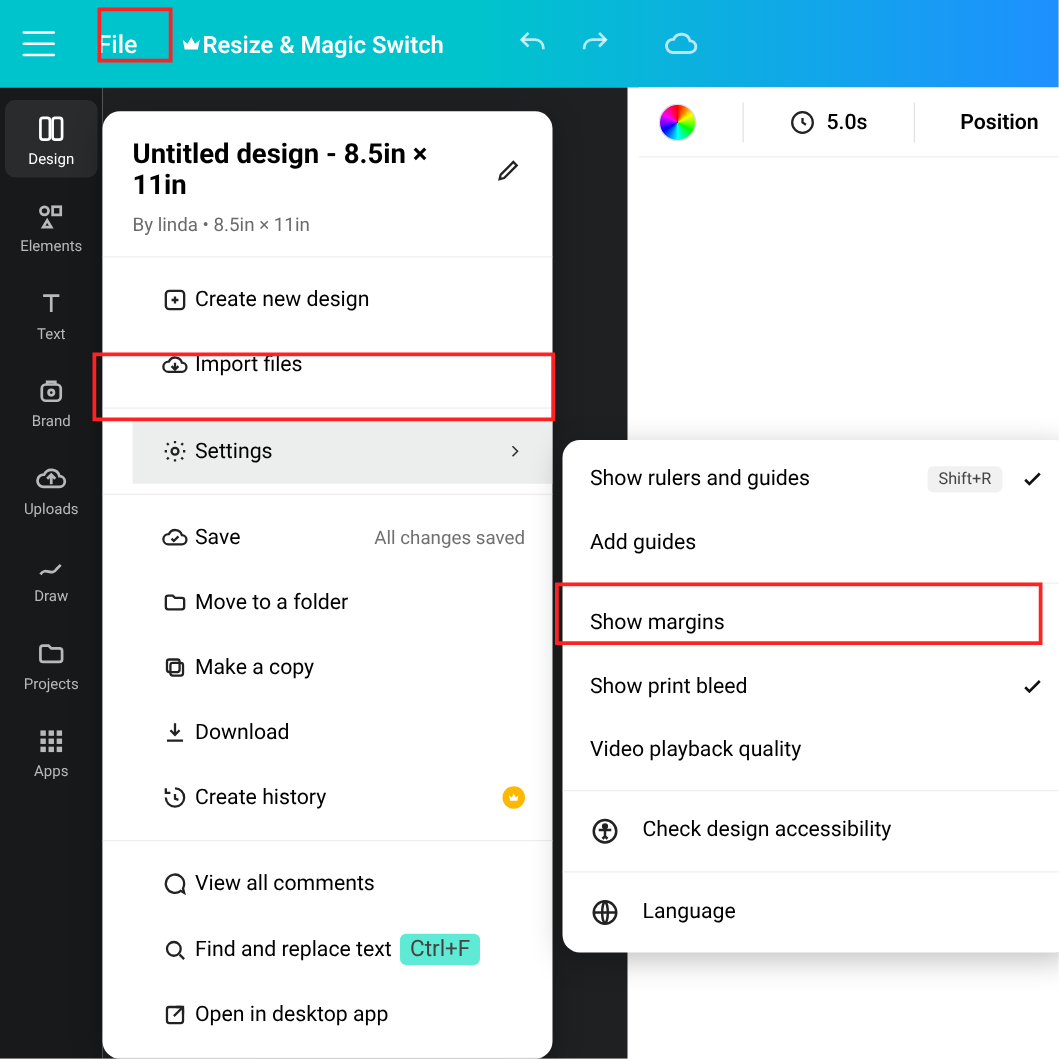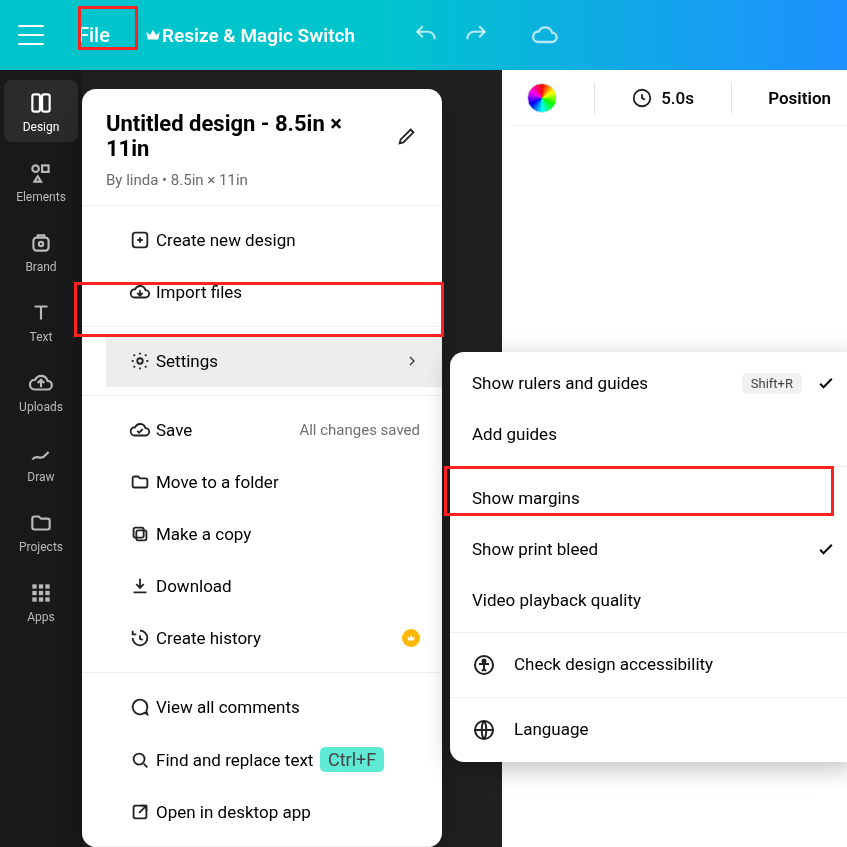--- a/index.html
+++ b/index.html
@@ -145,34 +145,34 @@
             <circle cx="7" cy="8" r="3"></circle>
             <rect x="13" y="5" width="6" height="6"></rect>
             <path d="M6 20l3-5 3 5z"></path>
           </svg>
       </span>
       <span class="sidebar-label">Elements</span>
     </div>
     <div class="sidebar-item">
       <span class="sb-icon">
         <svg width="26" height="26" viewBox="0 0 24 24" fill="none" stroke="#b8b9ba" stroke-width="2">
+            <path d="M6 6h12M12 6v12"></path>
+          </svg>
+      </span>
+      <span class="sidebar-label">Text</span>
+    </div>
+    <div class="sidebar-item">
+      <span class="sb-icon">
+        <svg width="26" height="26" viewBox="0 0 24 24" fill="none" stroke="#b8b9ba" stroke-width="2">
             <rect x="5" y="7" width="14" height="12" rx="3"></rect>
             <circle cx="12" cy="13" r="2"></circle>
             <path d="M9 7V5h6v2"></path>
           </svg>
       </span>
       <span class="sidebar-label">Brand</span>
-    </div>
-    <div class="sidebar-item">
-      <span class="sb-icon">
-        <svg width="26" height="26" viewBox="0 0 24 24" fill="none" stroke="#b8b9ba" stroke-width="2">
-            <path d="M6 6h12M12 6v12"></path>
-          </svg>
-      </span>
-      <span class="sidebar-label">Text</span>
     </div>
     <div class="sidebar-item">
       <span class="sb-icon">
         <svg width="26" height="26" viewBox="0 0 24 24" fill="none" stroke="#b8b9ba" stroke-width="2">
             <path d="M18 18a4 4 0 000-8 6 6 0 00-11.3-1A4.5 4.5 0 006 18h12z"></path>
             <path d="M12 16V9m-3 3l3-3 3 3"></path>
           </svg>
       </span>
       <span class="sidebar-label">Uploads</span>
     </div>

